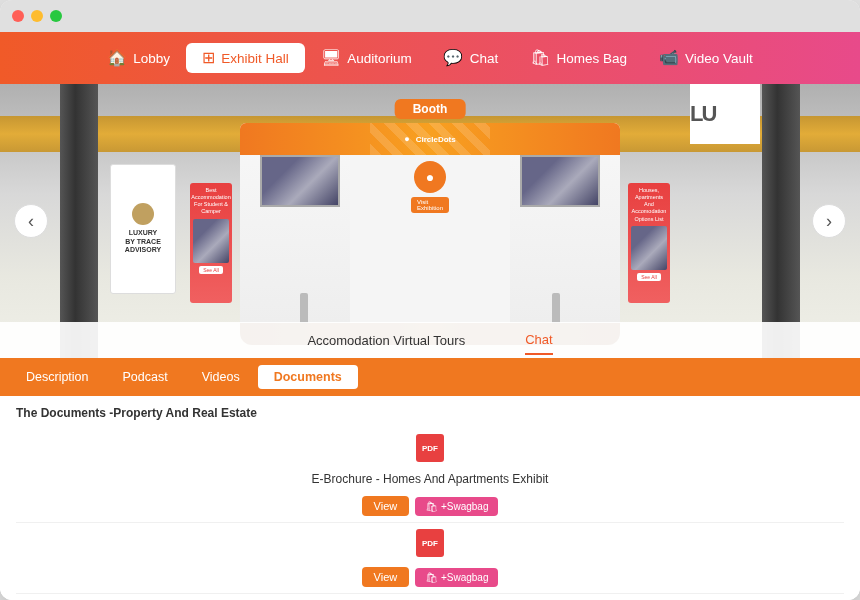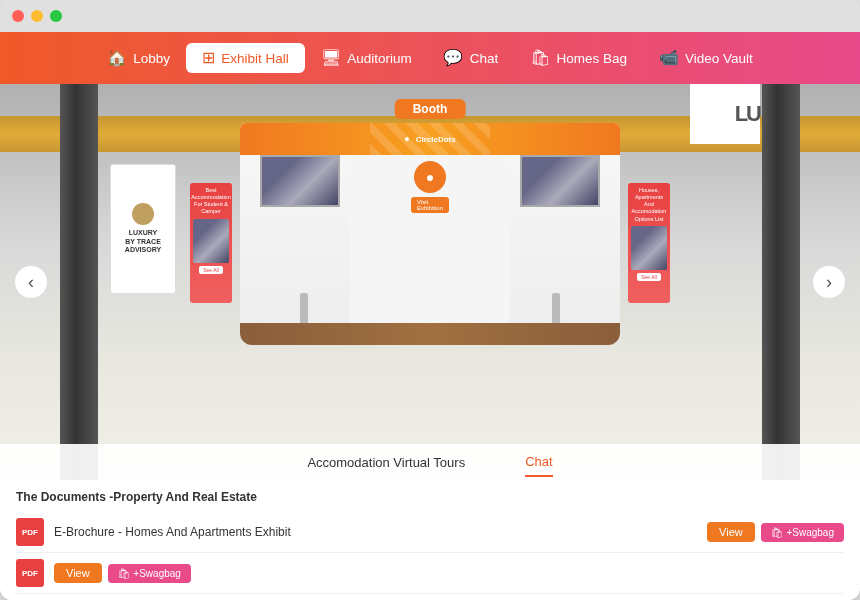--- a/index.html
+++ b/index.html
@@ -143,21 +143,21 @@
 
     
     .top-right-box {
       position: absolute;
       top: 0; right: 100px;
       width: 70px;
       height: 60px;
       background: #fff;
       display: flex;
       align-items: center;
-      justify-content: flex-end;
+      justify-content: flex-start;
       font-size: 22px;
       font-weight: 900;
       color: #555;
       letter-spacing: -2px;
     }
 
     
     .booth-container {
       position: absolute;
       left: 50%;
@@ -388,20 +388,21 @@
       color: #333;
       font-weight: 600;
       margin-bottom: 8px;
     }
     .doc-row {
       display: flex;
       align-items: center;
       padding: 6px 0;
       border-bottom: 1px solid #f0f0f0;
       gap: 10px;
+      flex-direction: column;
     }
     .doc-pdf-icon {
       width: 28px; height: 28px;
       background: #e84040;
       border-radius: 3px;
       display: flex;
       align-items: center;
       justify-content: center;
       color: #fff;
       font-size: 8px;
@@ -537,20 +538,26 @@
 
       <div class="arrow-btn arrow-left">‹</div>
       <div class="arrow-btn arrow-right">›</div>
 
       <div class="hall-bottom-tabs">
         <span class="hall-tab-item">Accomodation Virtual Tours</span>
         <span class="hall-tab-item active">Chat</span>
       </div>
     </div>
 
+    <div class="content-tabs-bar">
+      <div class="content-tab">Description</div>
+      <div class="content-tab">Podcast</div>
+      <div class="content-tab">Videos</div>
+      <div class="content-tab active">Documents</div>
+    </div>
 
     <div class="docs-area">
       <div class="docs-title">The Documents -Property And Real Estate</div>
 
       <div class="doc-row">
         <div class="doc-pdf-icon">PDF</div>
         <span class="doc-name">E-Brochure - Homes And Apartments Exhibit</span>
         <div class="doc-actions">
           <button class="btn-view">View</button>
           <button class="btn-swagbag">

